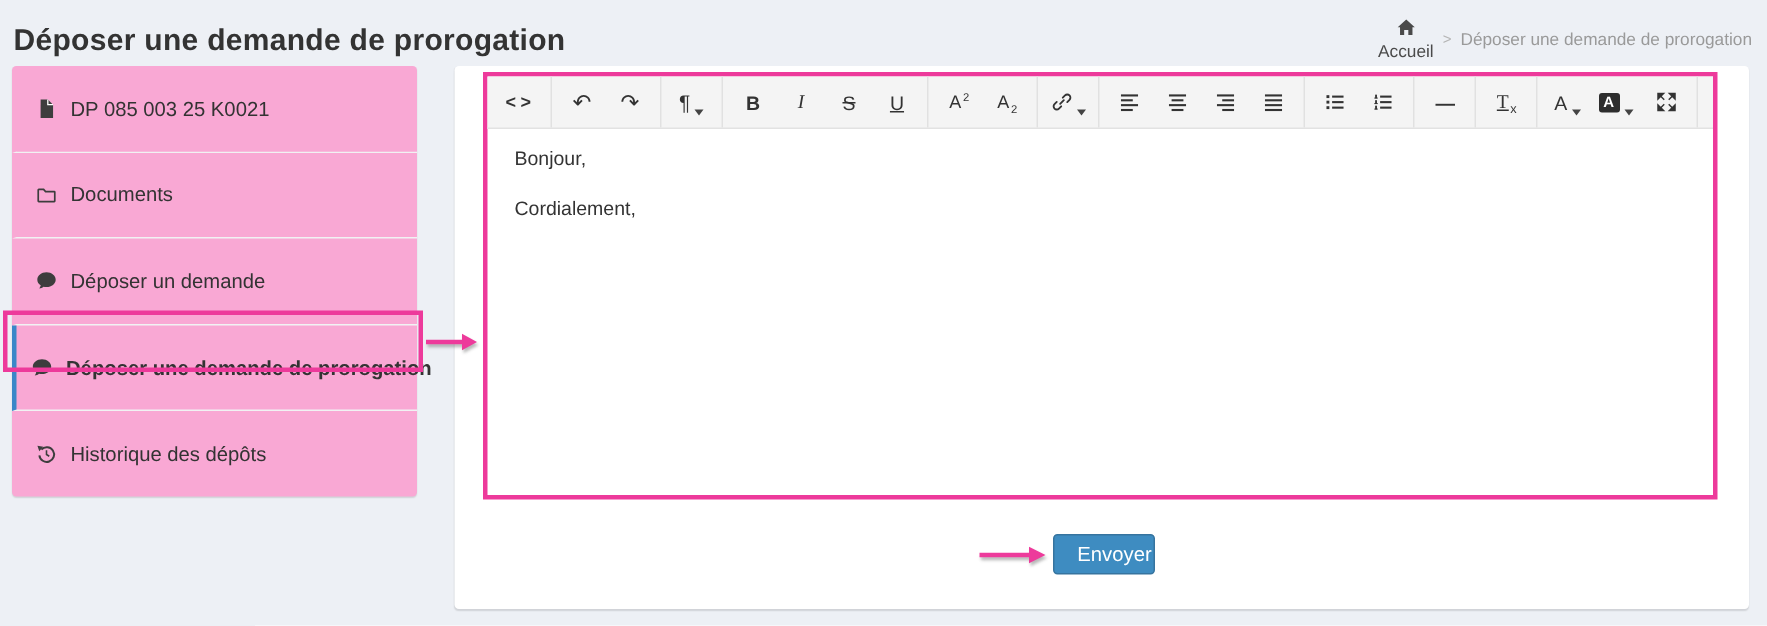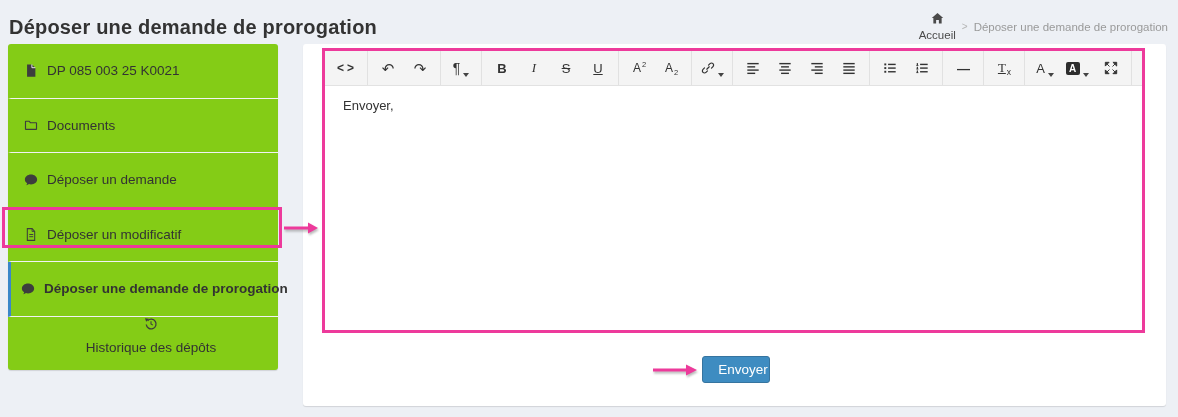--- a/index.html
+++ b/index.html
@@ -18,31 +18,31 @@
     position:absolute;right:10px;top:12px;
     display:flex;align-items:center;gap:6px;
     font-size:11.5px;color:#999;white-space:nowrap;
   }
   .breadcrumb .home{display:flex;align-items:center;gap:4px;color:#4a4a4a;cursor:pointer;flex-direction:column;}
   .breadcrumb .bc-sep{color:#b5b5b5;font-size:10px;}
   .breadcrumb .bc-current{color:#9a9a9a;}
 
   
   .sidebar{
-    position:absolute;left:8px;top:44px;width:270px;height:326px;
-    background:#84cc16;border-radius:3px;box-shadow:0 1px 1px rgba(0,0,0,.12);
+    position:absolute;left:8px;top:44px;width:270px;height:287px;
+    background:#f9a8d4;border-radius:3px;box-shadow:0 1px 1px rgba(0,0,0,.12);
     display:flex;flex-direction:column;z-index:1;
   }
   .side-item{
     flex:1;display:flex;align-items:center;gap:9px;
     padding-left:13px;font-size:13.5px;color:#333;
     border-bottom:1px solid #f1f2f3;border-left:3px solid transparent;
     cursor:pointer;white-space:nowrap;
   }
-  .side-item:last-child{border-bottom:none;border-radius:0 0 3px 3px;flex-direction:column;}
+  .side-item:last-child{border-bottom:none;border-radius:0 0 3px 3px;}
   .side-item:first-child{border-radius:3px 3px 0 0;}
   .side-item.active{border-left-color:#3a87c8;font-weight:bold;padding-left:10px;}
   .side-item svg{flex:0 0 auto;color:#3d3d3d;}
 
   
   .main-card{
     position:absolute;left:303px;top:44px;width:863px;height:362px;
     background:#fff;border-radius:3px;box-shadow:0 1px 1px rgba(0,0,0,.12);
   }
 
@@ -144,28 +144,20 @@
     <span>Documents</span>
   </div>
 
   <div class="side-item">
     <svg width="14" height="14" viewBox="0 0 16 16">
         <path d="M8 1.8C4.1 1.8 1 4.3 1 7.4c0 1.8 1 3.3 2.6 4.3-.1.8-.5 1.6-1.1 2.3 1.2-.1 2.3-.6 3.2-1.3.7.2 1.5.3 2.3.3 3.9 0 7-2.5 7-5.6S11.9 1.8 8 1.8z" fill="currentColor"></path>
       </svg>
     <span>Déposer un demande</span>
   </div>
 
-  <div class="side-item">
-    <svg width="14" height="15" viewBox="0 0 16 16">
-        <path d="M3.8 1.3h5.4l3 3.2v10.2H3.8z" fill="none" stroke="currentColor" stroke-width="1.2"></path>
-        <path d="M9.2 1.3v3.2h3" fill="none" stroke="currentColor" stroke-width="1"></path>
-        <path d="M6 8h4.5M6 10.5h4.5" stroke="currentColor" stroke-width="1.1"></path>
-      </svg>
-    <span>Déposer un modificatif</span>
-  </div>
 
   <div class="side-item active">
     <svg width="14" height="14" viewBox="0 0 16 16">
         <path d="M8 1.8C4.1 1.8 1 4.3 1 7.4c0 1.8 1 3.3 2.6 4.3-.1.8-.5 1.6-1.1 2.3 1.2-.1 2.3-.6 3.2-1.3.7.2 1.5.3 2.3.3 3.9 0 7-2.5 7-5.6S11.9 1.8 8 1.8z" fill="currentColor"></path>
       </svg>
     <span>Déposer une demande de prorogation</span>
   </div>
 
 
   <div class="side-item">
@@ -313,21 +305,22 @@
           <polygon points="1.5,14.5 5.8,14.5 1.5,10.2"></polygon>
           <line x1="2.5" y1="13.5" x2="6.3" y2="9.7"></line>
           <polygon points="14.5,14.5 10.2,14.5 14.5,10.2"></polygon>
           <line x1="13.5" y1="13.5" x2="9.7" y2="9.7"></line>
         </svg>
     </div>
     <div class="tb-sep"></div>
   </div>
 
   <div class="editor-content">
-    <p>Envoyer,</p>
+    <p>Bonjour,</p>
+    <p>Cordialement,</p>
   </div>
 </div>
 
 <button class="send-btn">Envoyer</button>
 
 <div class="annotation-box" id="annot-sidebar"></div>
 
 <svg class="annot-arrow" id="arrow-sidebar" width="36" height="18" viewBox="0 0 36 18">
   <line x1="1" y1="9" x2="26" y2="9" stroke="#ed3a9b" stroke-width="3"></line>
   <polygon points="25,3.5 35,9 25,14.5" fill="#ed3a9b"></polygon>

